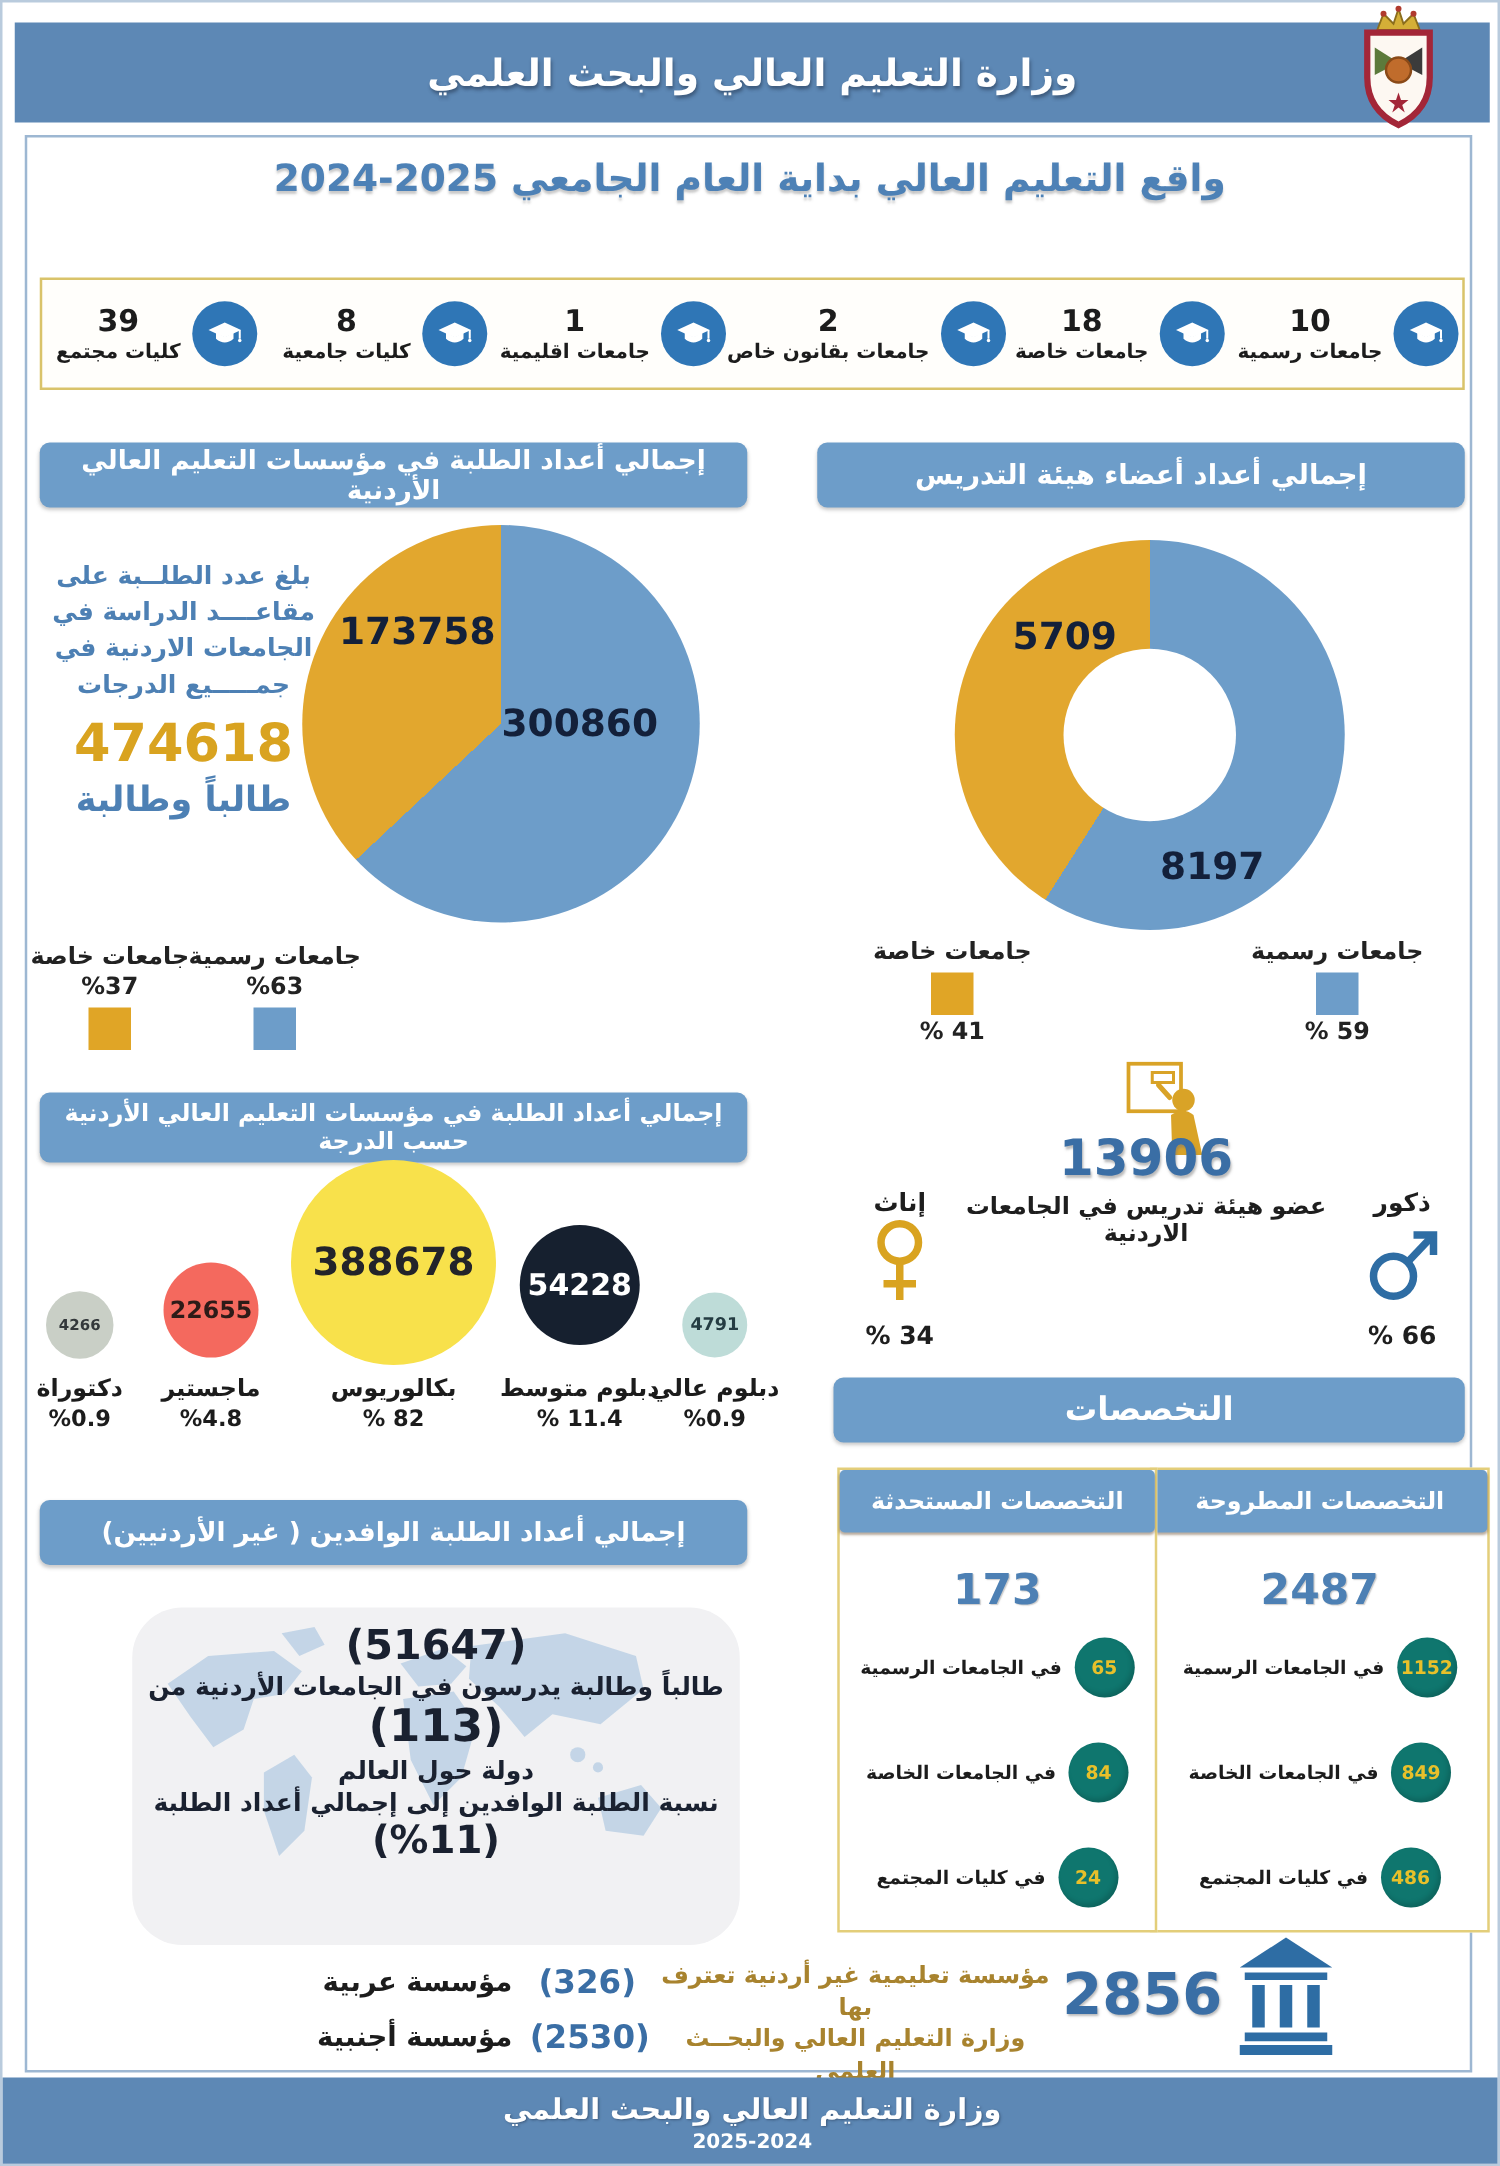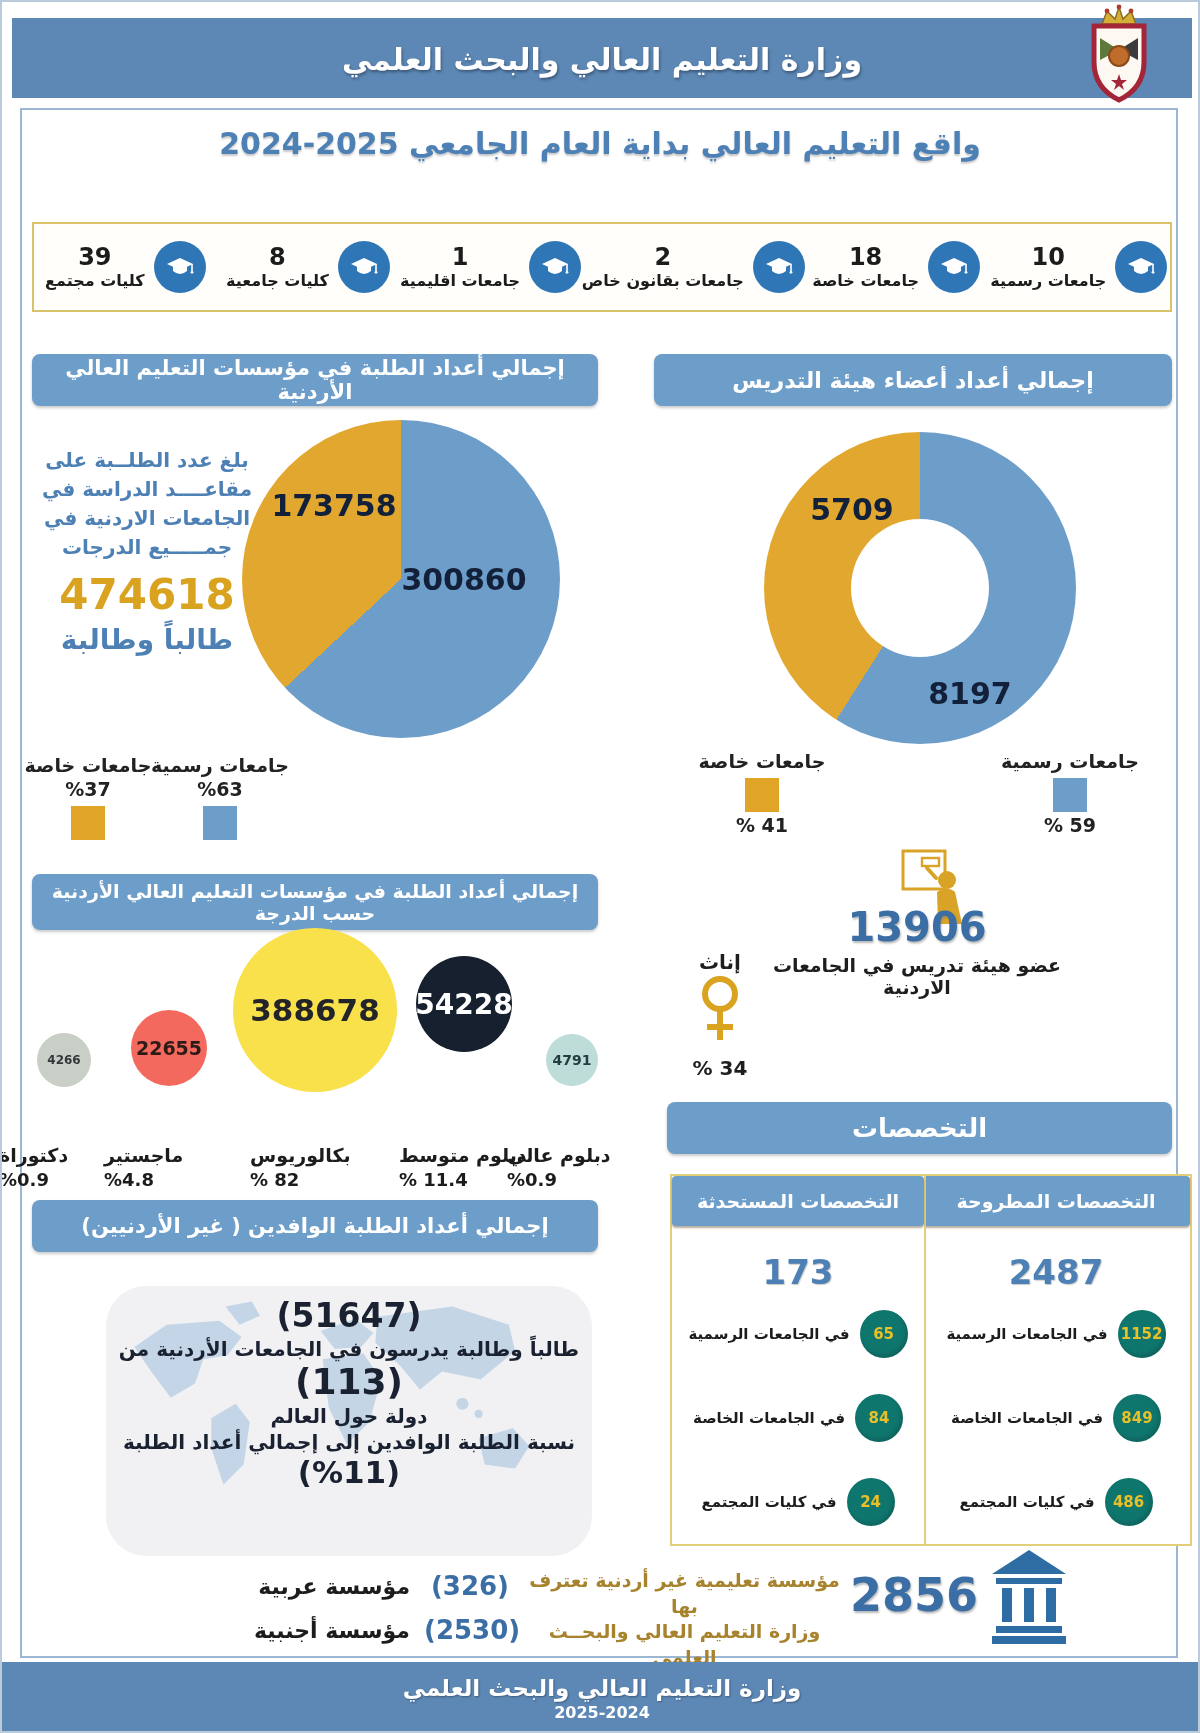--- a/index.html
+++ b/index.html
@@ -42,21 +42,21 @@
          background:conic-gradient(#6d9dc9 0deg 212.4deg,#e2a72e 212.4deg 360deg);}
   .donut::after{content:"";position:absolute;left:50%;top:50%;transform:translate(-50%,-50%);width:138px;height:138px;border-radius:50%;background:#fff;}
   .fac-total-icon{position:absolute;left:898px;top:846px;width:64px;height:80px;}
   .fac-total-num{position:absolute;left:828px;top:902px;width:174px;text-align:center;font-size:40px;font-weight:bold;color:#3a6ea5;text-shadow:1px 2px 2px rgba(120,120,120,.5);}
   .fac-total-cap{position:absolute;left:742px;top:952px;width:346px;text-align:center;direction:rtl;font-size:19px;font-weight:bold;color:#1e1e1e;}
   .gender{position:absolute;width:124px;text-align:center;top:948px;}
   .gender-label{font-size:20px;font-weight:bold;color:#1e1e1e;}
   .gender-pct{font-size:20px;font-weight:bold;color:#1e1e1e;margin-top:2px;}
   
   .bubble{position:absolute;border-radius:50%;display:flex;align-items:center;justify-content:center;font-weight:bold;}
-  .deg-label{position:absolute;width:130px;text-align:left;top:1142px;}
+  .deg-label{position:absolute;width:130px;text-align:center;top:1098px;}
   .deg-name{font-size:19px;font-weight:bold;color:#1c1c1c;white-space:nowrap;}
   .deg-pct{font-size:18px;font-weight:bold;color:#1c1c1c;margin-top:3px;}
   
   .spec-box{position:absolute;top:1172px;height:372px;border:2px solid #e3ce7a;background:#fff;box-sizing:border-box;}
   .spec-head{height:50px;background:#6d9dc9;color:#fff;font-weight:bold;font-size:19px;display:flex;align-items:center;justify-content:center;border-radius:4px;box-shadow:0 2px 2px rgba(100,70,40,.45);}
   .spec-total{margin-top:26px;text-align:center;font-size:34px;font-weight:bold;color:#4d80b4;text-shadow:1px 1px 1px rgba(120,120,120,.4);}
   .spec-row{height:84px;display:flex;direction:rtl;align-items:center;justify-content:center;gap:10px;padding:0 8px;}
   .spec-circle{width:48px;height:48px;border-radius:50%;background:#0f766e;color:#e8c02a;font-size:15px;font-weight:bold;display:flex;align-items:center;justify-content:center;flex:none;box-shadow:inset -2px -3px 4px rgba(0,0,0,.15);}
   .spec-label{font-size:15px;font-weight:bold;color:#1c1c1c;white-space:nowrap;}
   
@@ -237,26 +237,35 @@
 
   <div class="gender" style="left:656px;">
     <div class="gender-label">إناث</div>
     <svg width="54" height="76" viewBox="0 0 54 76">
       <circle cx="27" cy="20" r="15" fill="none" stroke="#d9a320" stroke-width="6"></circle>
       <line x1="27" y1="35" x2="27" y2="66" stroke="#d9a320" stroke-width="6"></line>
       <line x1="14" y1="53" x2="40" y2="53" stroke="#d9a320" stroke-width="6"></line>
     </svg>
     <div class="gender-pct ltr">% 34</div>
   </div>
+  <div class="gender" style="left:1058px;">
+    <div class="gender-label">ذكور</div>
+    <svg width="62" height="76" viewBox="0 0 62 76">
+      <circle cx="24" cy="47" r="16" fill="none" stroke="#2e6da4" stroke-width="6"></circle>
+      <line x1="35" y1="36" x2="54" y2="16" stroke="#2e6da4" stroke-width="6"></line>
+      <polyline points="40,14 56,14 56,30" fill="none" stroke="#2e6da4" stroke-width="6"></polyline>
+    </svg>
+    <div class="gender-pct ltr">% 66</div>
+  </div>
 
   <div class="bar" style="left:30px;top:872px;width:566px;height:56px;font-size:19px;">إجمالي أعداد الطلبة في مؤسسات التعليم العالي الأردنية حسب الدرجة</div>
   <div class="bubble ltr" style="left:35px;top:1031px;width:54px;height:54px;background:#c9cfc6;font-size:12px;color:#33383b;">4266</div>
   <div class="bubble ltr" style="left:129px;top:1008px;width:76px;height:76px;background:#f4695e;font-size:19px;color:#2d1b18;">22655</div>
   <div class="bubble ltr" style="left:231px;top:926px;width:164px;height:164px;background:#f8e14b;font-size:31px;color:#23242a;">388678</div>
-  <div class="bubble ltr" style="left:414px;top:954px;width:96px;height:96px;background:#16202f;font-size:28px;color:#ffffff;">54228</div>
+  <div class="bubble ltr" style="left:414px;top:978px;width:96px;height:96px;background:#16202f;font-size:24px;color:#ffffff;">54228</div>
   <div class="bubble ltr" style="left:544px;top:1032px;width:52px;height:52px;background:#bedcd8;font-size:14px;color:#243c42;">4791</div>
 
   <div class="deg-label" style="left:-3px;">
     <div class="deg-name">دكتوراة</div>
     <div class="deg-pct ltr">%0.9</div>
   </div>
   <div class="deg-label" style="left:102px;">
     <div class="deg-name">ماجستير</div>
     <div class="deg-pct ltr">%4.8</div>
   </div>

